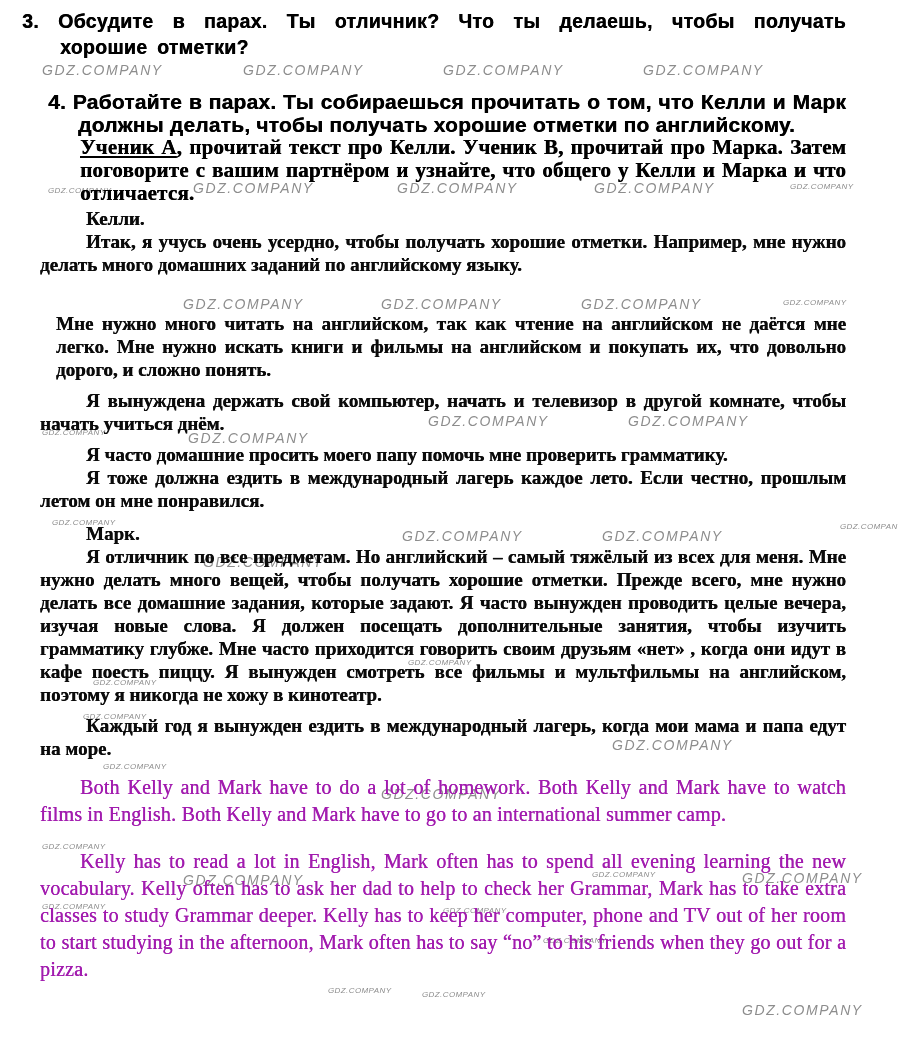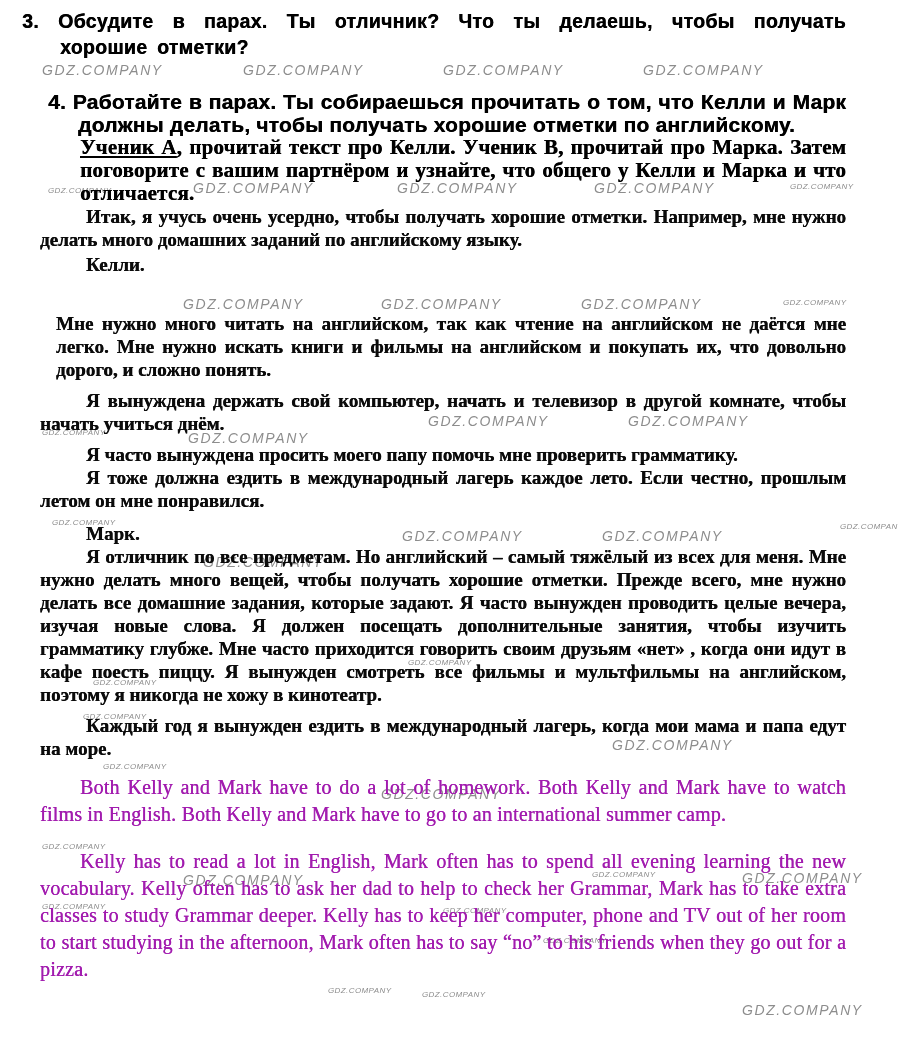--- a/index.html
+++ b/index.html
@@ -140,25 +140,25 @@
       <span class="wm sm" data-name="watermark" style="left: 443px; top: 906px; color: rgb(141, 141, 141);">GDZ.COMPANY</span>
       <span class="wm sm" data-name="watermark" style="left: 543px; top: 936px; color: rgb(141, 141, 141);">GDZ.COMPANY</span>
       <span class="wm sm" data-name="watermark" style="left: 328px; top: 986px; color: rgb(141, 141, 141);">GDZ.COMPANY</span>
       <span class="wm sm" data-name="watermark" style="left: 422px; top: 990px; color: rgb(141, 141, 141);">GDZ.COMPANY</span>
       <span class="wm lg" data-name="watermark" style="left: 742px; top: 1002px; color: rgb(141, 141, 141);">GDZ.COMPANY</span>
     </div>
   <div class="content" data-name="document-content" lang="ru">
       <p class="block heading" data-name="exercise3-heading">3. Обсудите в парах. Ты отличник? Что ты делаешь, чтобы получать хорошие отметки?</p>
       <p class="block heading" data-name="exercise4-heading">4. Работайте в парах. Ты собираешься прочитать о том, что Келли и Марк должны делать, чтобы получать хорошие отметки по английскому.</p>
       <p class="block heading" data-name="instruction-paragraph"><span class="u" data-name="underlined-text">Ученик А</span><span data-name="text-segment">, прочитай текст про Келли. Ученик В, прочитай про Марка. Затем поговорите с вашим партнёром и узнайте, что общего у Келли и Марка и что отличается.</span></p>
+      <p class="block body" data-name="kelly-title">Келли.</p>
       <p class="block body" data-name="kelly-paragraph-1">Итак, я учусь очень усердно, чтобы получать хорошие отметки. Например, мне нужно делать много домашних заданий по английскому языку.</p>
-      <p class="block body" data-name="kelly-title">Келли.</p>
       <p class="block body" data-name="kelly-paragraph-2">Мне нужно много читать на английском, так как чтение на английском не даётся мне легко. Мне нужно искать книги и фильмы на английском и покупать их, что довольно дорого, и сложно понять.</p>
       <p class="block body" data-name="kelly-paragraph-3">Я вынуждена держать свой компьютер, начать и телевизор в другой комнате, чтобы начать учиться днём.</p>
-      <p class="block body" data-name="kelly-paragraph-4">Я часто вынуждена просить моего папу помочь мне проверить грамматику.</p>
+      <p class="block body" data-name="kelly-paragraph-4">Я часто домашние просить моего папу помочь мне проверить грамматику.</p>
       <p class="block body" data-name="kelly-paragraph-5">Я тоже должна ездить в международный лагерь каждое лето. Если честно, прошлым летом он мне понравился.</p>
       <p class="block body" data-name="mark-title">Марк.</p>
       <p class="block body" data-name="mark-paragraph-1">Я отличник по все предметам. Но английский – самый тяжёлый из всех для меня. Мне нужно делать много вещей, чтобы получать хорошие отметки. Прежде всего, мне нужно делать все домашние задания, которые задают. Я часто вынужден проводить целые вечера, изучая новые слова. Я должен посещать дополнительные занятия, чтобы изучить грамматику глубже. Мне часто приходится говорить своим друзьям «нет» , когда они идут в кафе поесть пиццу. Я вынужден смотреть все фильмы и мультфильмы на английском, поэтому я никогда не хожу в кинотеатр.</p>
       <p class="block body" data-name="mark-paragraph-2">Каждый год я вынужден ездить в международный лагерь, когда мои мама и папа едут на море.</p>
       <p class="block english" data-name="answer-paragraph-1">Both Kelly and Mark have to do a lot of homework. Both Kelly and Mark have to watch films in English. Both Kelly and Mark have to go to an international summer camp.</p>
       <p class="block english" data-name="answer-paragraph-2">Kelly has to read a lot in English, Mark often has to spend all evening learning the new vocabulary. Kelly often has to ask her dad to help to check her Grammar, Mark has to take extra classes to study Grammar deeper. Kelly has to keep her computer, phone and TV out of her room to start studying in the afternoon, Mark often has to say “no” to his friends when they go out for a pizza.</p>
     </div>
 </div>
 
 </body></html>

